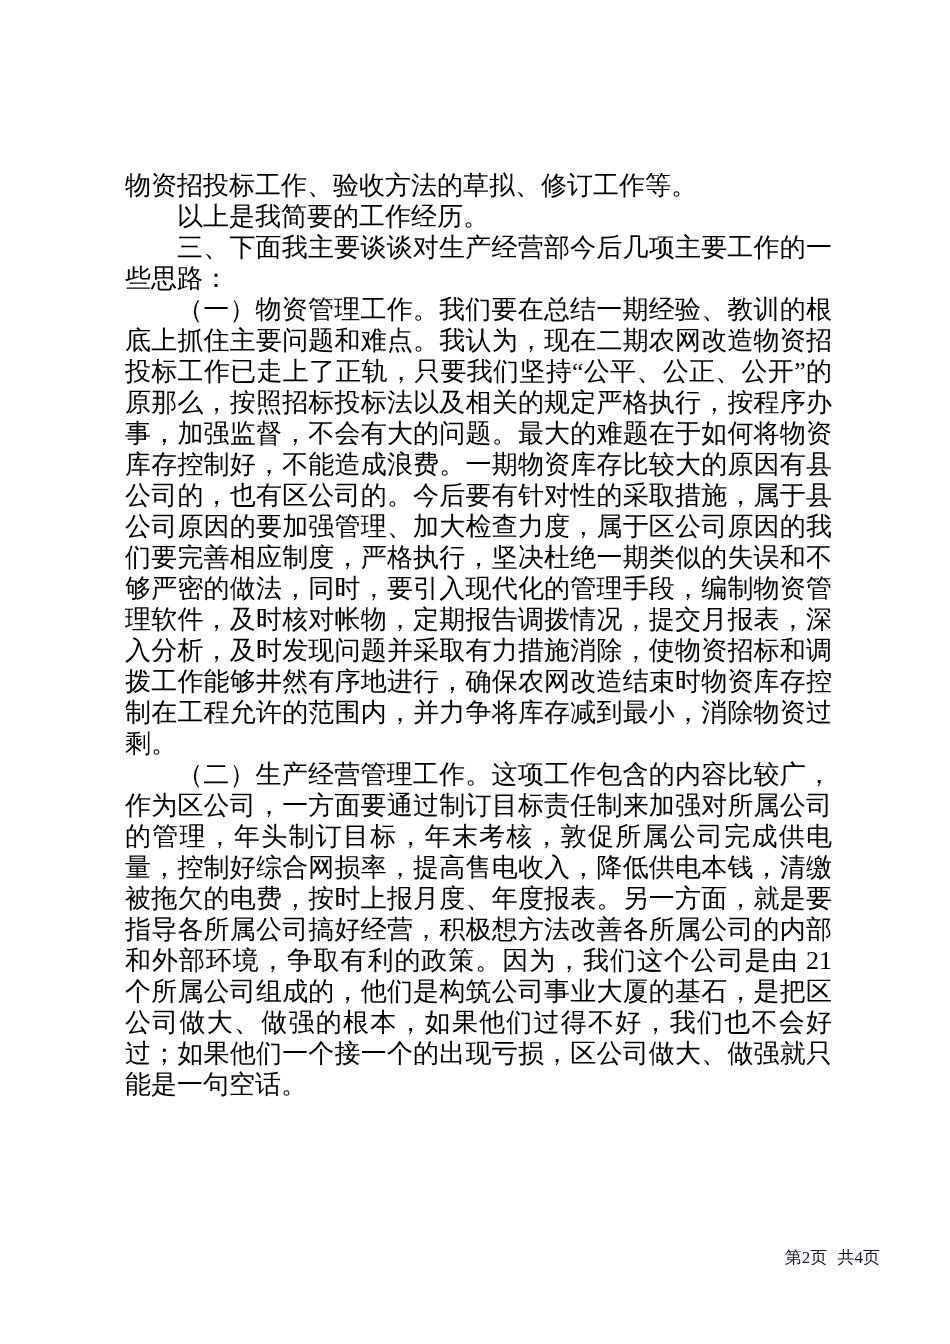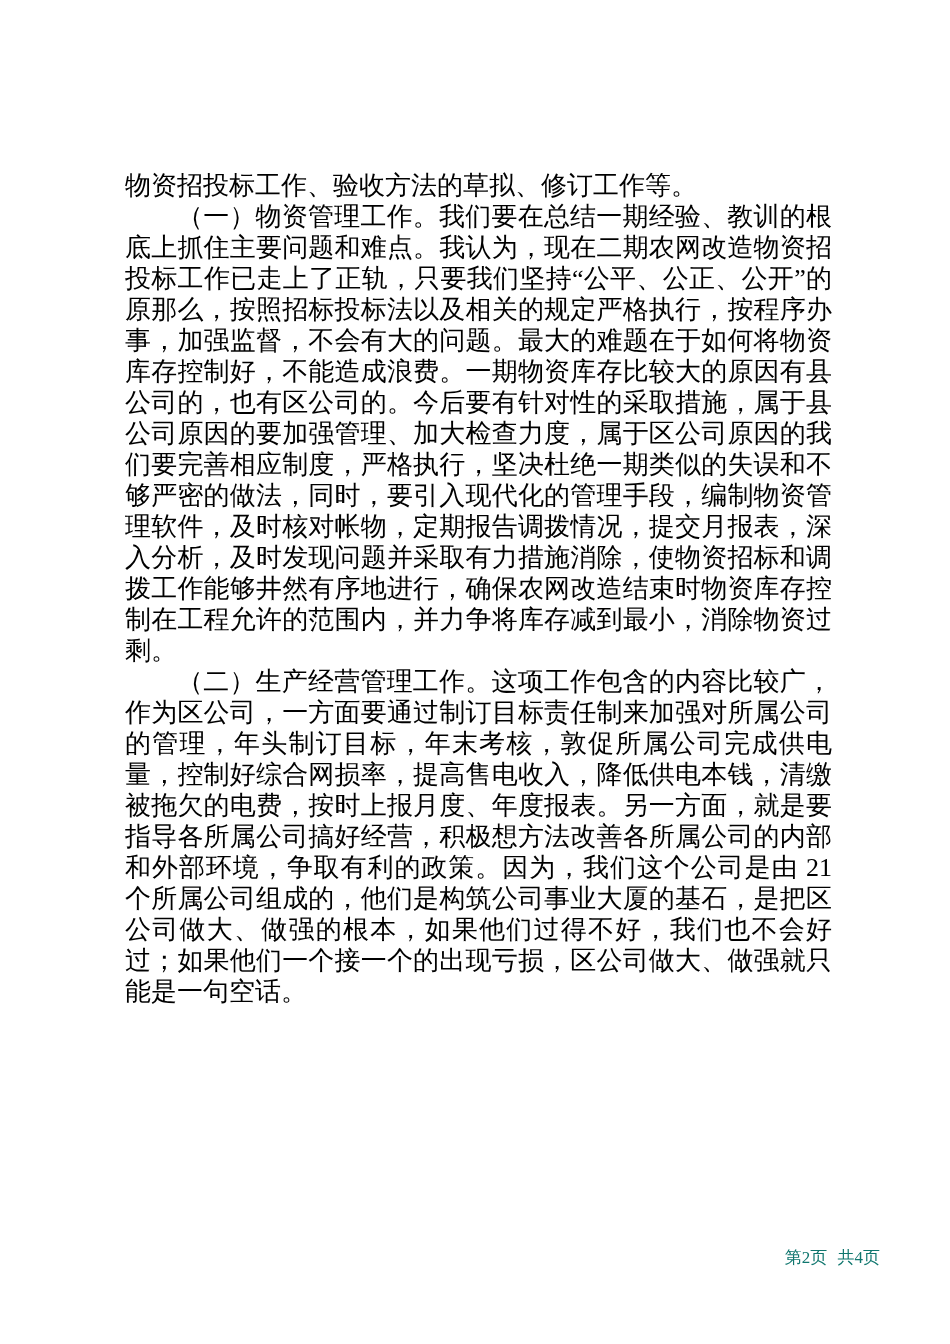--- a/index.html
+++ b/index.html
@@ -40,35 +40,37 @@
     }
     .content p.indent {
       text-indent: 2em;
     }
     .footer {
       position: absolute;
       right: 70px;
       bottom: 76px;
       font-size: 17px;
       line-height: 20px;
-      color: #0f766e;
+      color: #0f172a;
       white-space: nowrap;
     }
     .footer .gap {
       display: inline-block;
       width: 0.6em;
     }
   </style>
 </head>
 <body>
 
 <div class="page">
 
   <div class="content">
     <p>物资招投标工作、验收方法的草拟、修订工作等。</p>
+    <p class="indent">以上是我简要的工作经历。</p>
+    <p class="indent">三、下面我主要谈谈对生产经营部今后几项主要工作的一些思路：</p>
     <p class="indent">（一）物资管理工作。我们要在总结一期经验、教训的根底上抓住主要问题和难点。我认为，现在二期农网改造物资招投标工作已走上了正轨，只要我们坚持“公平、公正、公开”的原那么，按照招标投标法以及相关的规定严格执行，按程序办事，加强监督，不会有大的问题。最大的难题在于如何将物资库存控制好，不能造成浪费。一期物资库存比较大的原因有县公司的，也有区公司的。今后要有针对性的采取措施，属于县公司原因的要加强管理、加大检查力度，属于区公司原因的我们要完善相应制度，严格执行，坚决杜绝一期类似的失误和不够严密的做法，同时，要引入现代化的管理手段，编制物资管理软件，及时核对帐物，定期报告调拨情况，提交月报表，深入分析，及时发现问题并采取有力措施消除，使物资招标和调拨工作能够井然有序地进行，确保农网改造结束时物资库存控制在工程允许的范围内，并力争将库存减到最小，消除物资过剩。</p>
     <p class="indent">（二）生产经营管理工作。这项工作包含的内容比较广，作为区公司，一方面要通过制订目标责任制来加强对所属公司的管理，年头制订目标，年末考核，敦促所属公司完成供电量，控制好综合网损率，提高售电收入，降低供电本钱，清缴被拖欠的电费，按时上报月度、年度报表。另一方面，就是要指导各所属公司搞好经营，积极想方法改善各所属公司的内部和外部环境，争取有利的政策。因为，我们这个公司是由 21 个所属公司组成的，他们是构筑公司事业大厦的基石，是把区公司做大、做强的根本，如果他们过得不好，我们也不会好过；如果他们一个接一个的出现亏损，区公司做大、做强就只能是一句空话。</p>
   </div>
 
   <div class="footer">
     <span>第2页</span><span class="gap"></span><span>共4页</span>
   </div>
 
 </div>
 

